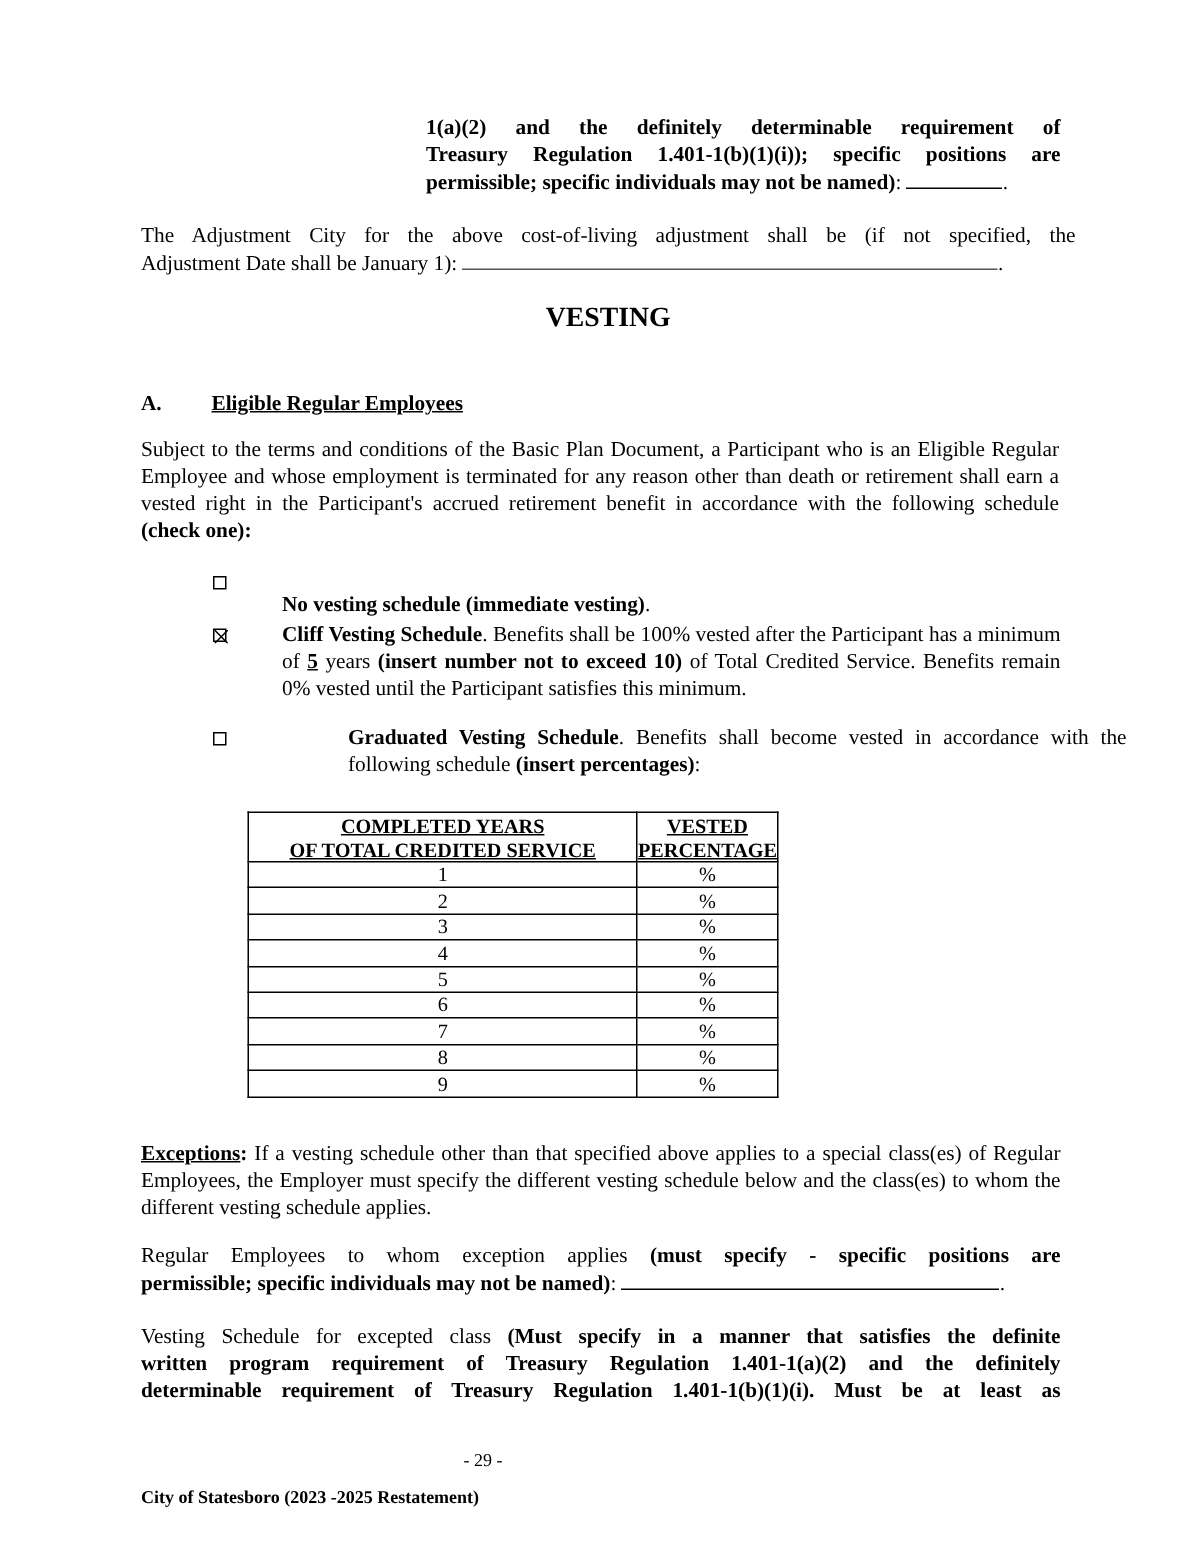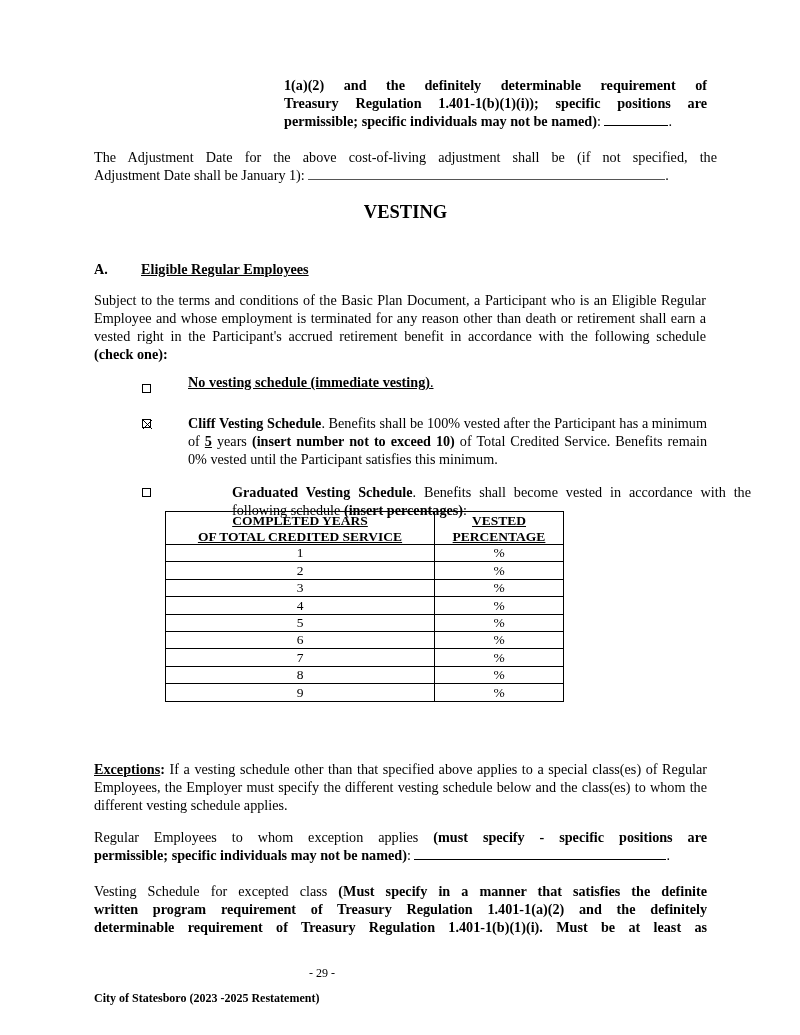--- a/index.html
+++ b/index.html
@@ -8,55 +8,55 @@
   .abs { position: absolute; }
   .just { text-align: justify; text-align-last: left; }
   .justall { text-align: justify; text-align-last: justify; }
   b, .b { font-weight: bold; }
   .u { text-decoration: underline; }
   .blank { display: inline-block; border-bottom: 1px solid #000; height: 13px; vertical-align: baseline; }
   .blank-thin { display: inline-block; border-bottom: 1px solid #555; height: 13px; vertical-align: baseline; }
   h2 { margin: 0; font-size: 18.5px; line-height: 22px; font-weight: bold; text-align: center; }
   .cbox { position: absolute; width: 9px; height: 9px; border: 1px solid #000; box-sizing: border-box; }
   .cbox svg { position: absolute; left: 0; top: 0; }
-  table.vt { border-collapse: collapse; position: absolute; left: 165px; top: 511px; width: 399px; padding-left: 17px; }
+  table.vt { border-collapse: collapse; position: absolute; left: 165px; top: 541px; width: 354px; padding-left: 17px; }
   table.vt td, table.vt th { border: 1px solid #000; padding: 0; font-size: 13.5px; line-height: 15.5px; text-align: center; font-weight: normal; }
   table.vt th { font-weight: bold; vertical-align: bottom; height: 32px; }
   table.vt th span { text-decoration: underline; }
   table.vt td { height: 16.4px; }
 </style>
 </head>
 <body>
 
 <div class="abs b justall" style="left:284px; top:76px; width:423px;">1(a)(2) and the definitely determinable requirement of</div>
 <div class="abs b justall" style="left:284px; top:94px; width:423px;">Treasury Regulation 1.401-1(b)(1)(i)); specific positions are</div>
 <div class="abs" style="left:284px; top:112px; width:430px; white-space:nowrap;">
   <span class="b">permissible; specific individuals may not be named)</span><span>:</span>
   <span class="blank" style="width:64px;"></span><span>.</span>
 </div>
 
-<div class="abs justall" style="left:94px; top:148px; width:623px;">The Adjustment Date for the above cost-of-living adjustment shall be (if not specified, the</div>
+<div class="abs justall" style="left:94px; top:148px; width:623px;">The Adjustment City for the above cost-of-living adjustment shall be (if not specified, the</div>
 <div class="abs" style="left:94px; top:166px; width:630px; white-space:nowrap;">
   <span>Adjustment Date shall be January 1):</span>
   <span class="blank-thin" style="width:357px;"></span><span>.</span>
 </div>
 
 <div class="abs" style="left:94px; top:201px; width:623px;">
   <h2>VESTING</h2>
 </div>
 
 <div class="abs b" style="left:94px; top:260px;">A.</div>
 <div class="abs b u" style="left:141px; top:260px;">Eligible Regular Employees</div>
 
 <div class="abs just" style="left:94px; top:291px; width:612px;">
   <span>Subject to the terms and conditions of the Basic Plan Document, a Participant who is an Eligible Regular Employee and whose employment is terminated for any reason other than death or retirement shall earn a vested right in the Participant's accrued retirement benefit in accordance with the following schedule </span><span class="b">(check one):</span>
 </div>
 
 <div class="cbox" style="left:142px; top:384px;"></div>
-<div class="abs" style="left:188px; top:373px; width:520px;text-decoration:underline;">
+<div class="abs" style="left:188px; top:394px; width:520px;">
   <span class="b">No vesting schedule (immediate vesting)</span><span>.</span>
 </div>
 
 <div class="cbox" style="left:142px; top:419px;">
   <svg width="9" height="9" viewBox="0 0 9 9">
       <line x1="0" y1="0" x2="9" y2="9" stroke="#000" stroke-width="1"></line>
       <line x1="9" y1="0" x2="0" y2="9" stroke="#000" stroke-width="1"></line>
     </svg>
 </div>
 <div class="abs just" style="left:188px; top:414px; width:519px;">

